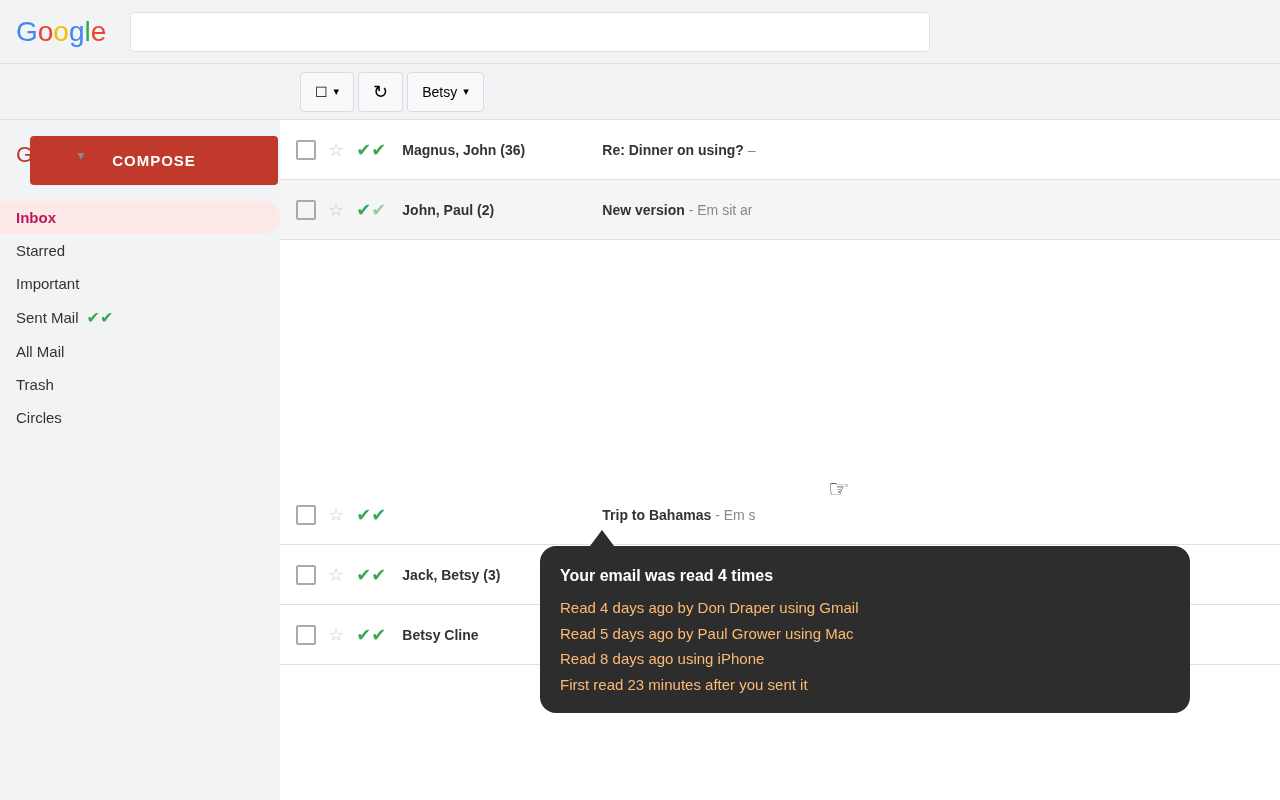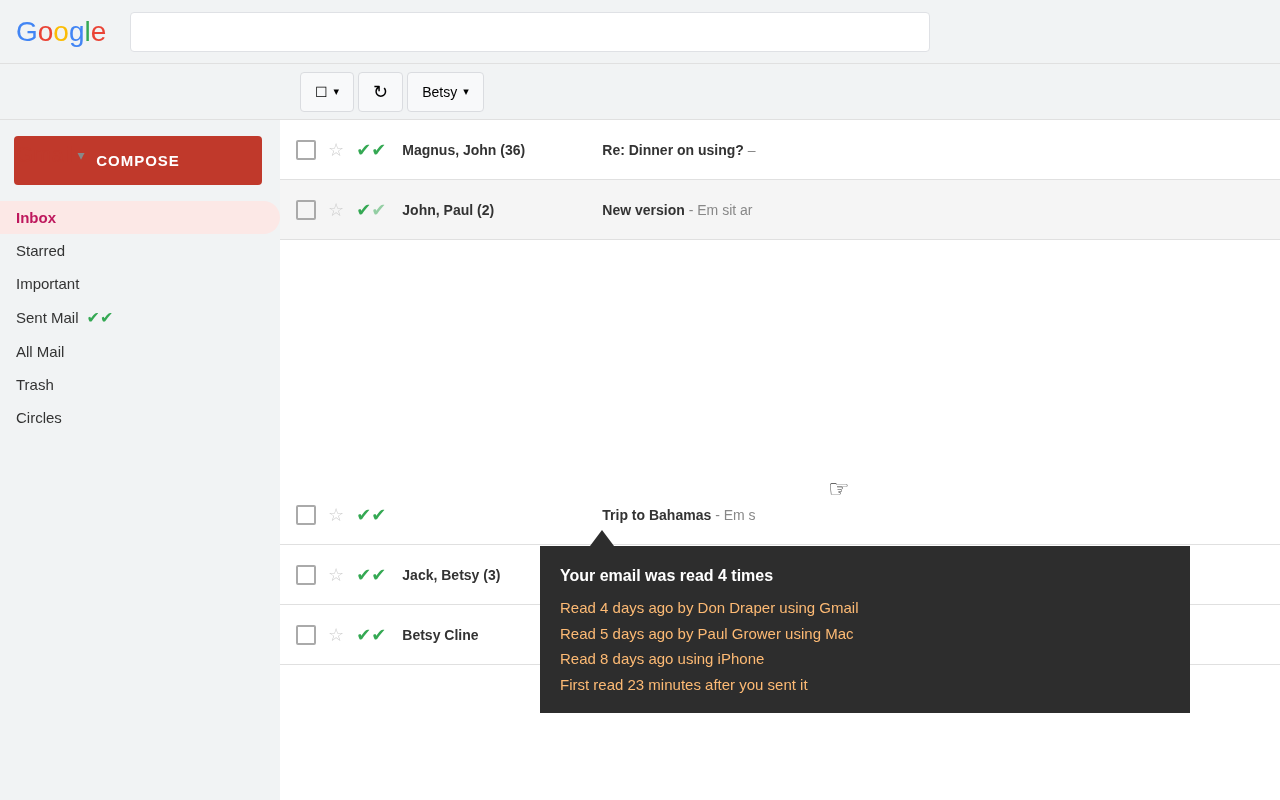--- a/index.html
+++ b/index.html
@@ -71,21 +71,21 @@
       width: 280px;
       min-width: 280px;
       background: #f1f3f4;
       padding: 8px 0;
     }
     .compose-btn {
       background: #c0392b;
       color: white;
       border: none;
       border-radius: 4px;
-      margin: 8px 16px 16px 14px;
+      margin: 8px 16px 16px 30px;
       padding: 16px 24px;
       font-size: 15px;
       font-weight: bold;
       letter-spacing: 1px;
       cursor: pointer;
       width: calc(100% - 32px);
       text-align: center;
     }
     .sidebar-item {
       padding: 8px 16px;
@@ -167,21 +167,21 @@
       width: 0;
       height: 0;
       border-left: 12px solid transparent;
       border-right: 12px solid transparent;
       border-bottom: 16px solid #2d2d2d;
       margin-left: 50px;
     }
     .tooltip-box {
       background: #2d2d2d;
       color: white;
-      border-radius: 0;
+      border-radius: 16px;
       padding: 16px 20px;
       width: 650px;
       font-size: 15px;
       line-height: 1.7;
     }
     .tooltip-box .tooltip-title {
       font-weight: bold;
       font-size: 16px;
       margin-bottom: 6px;
     }

